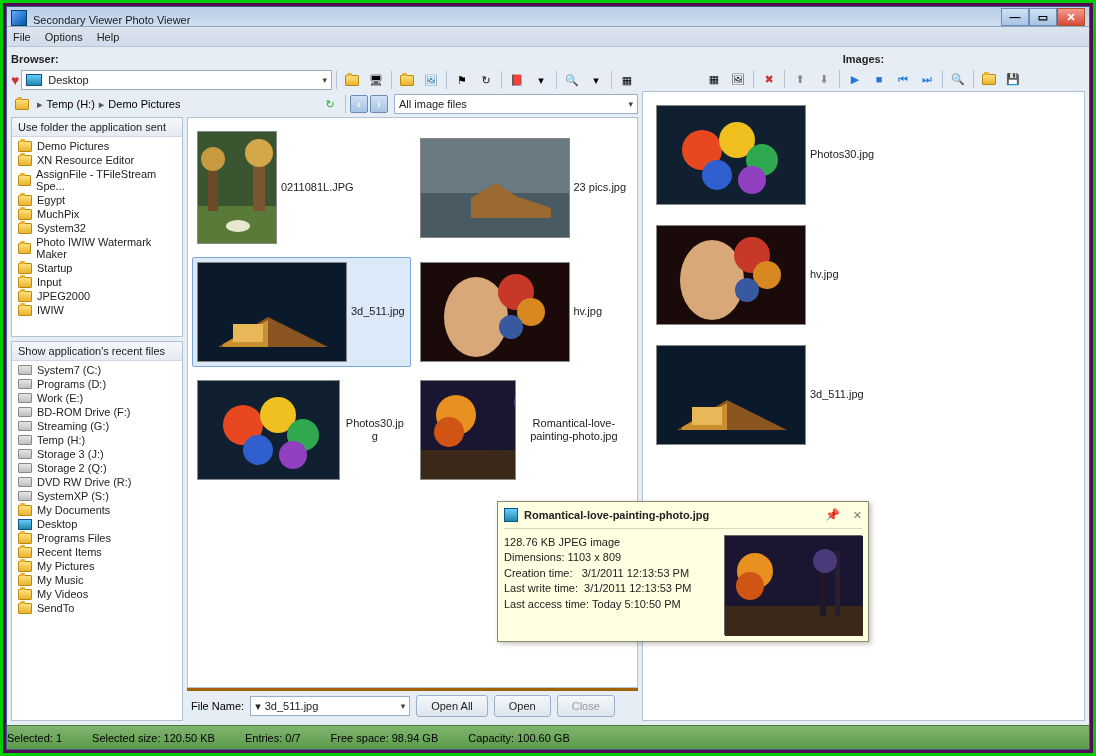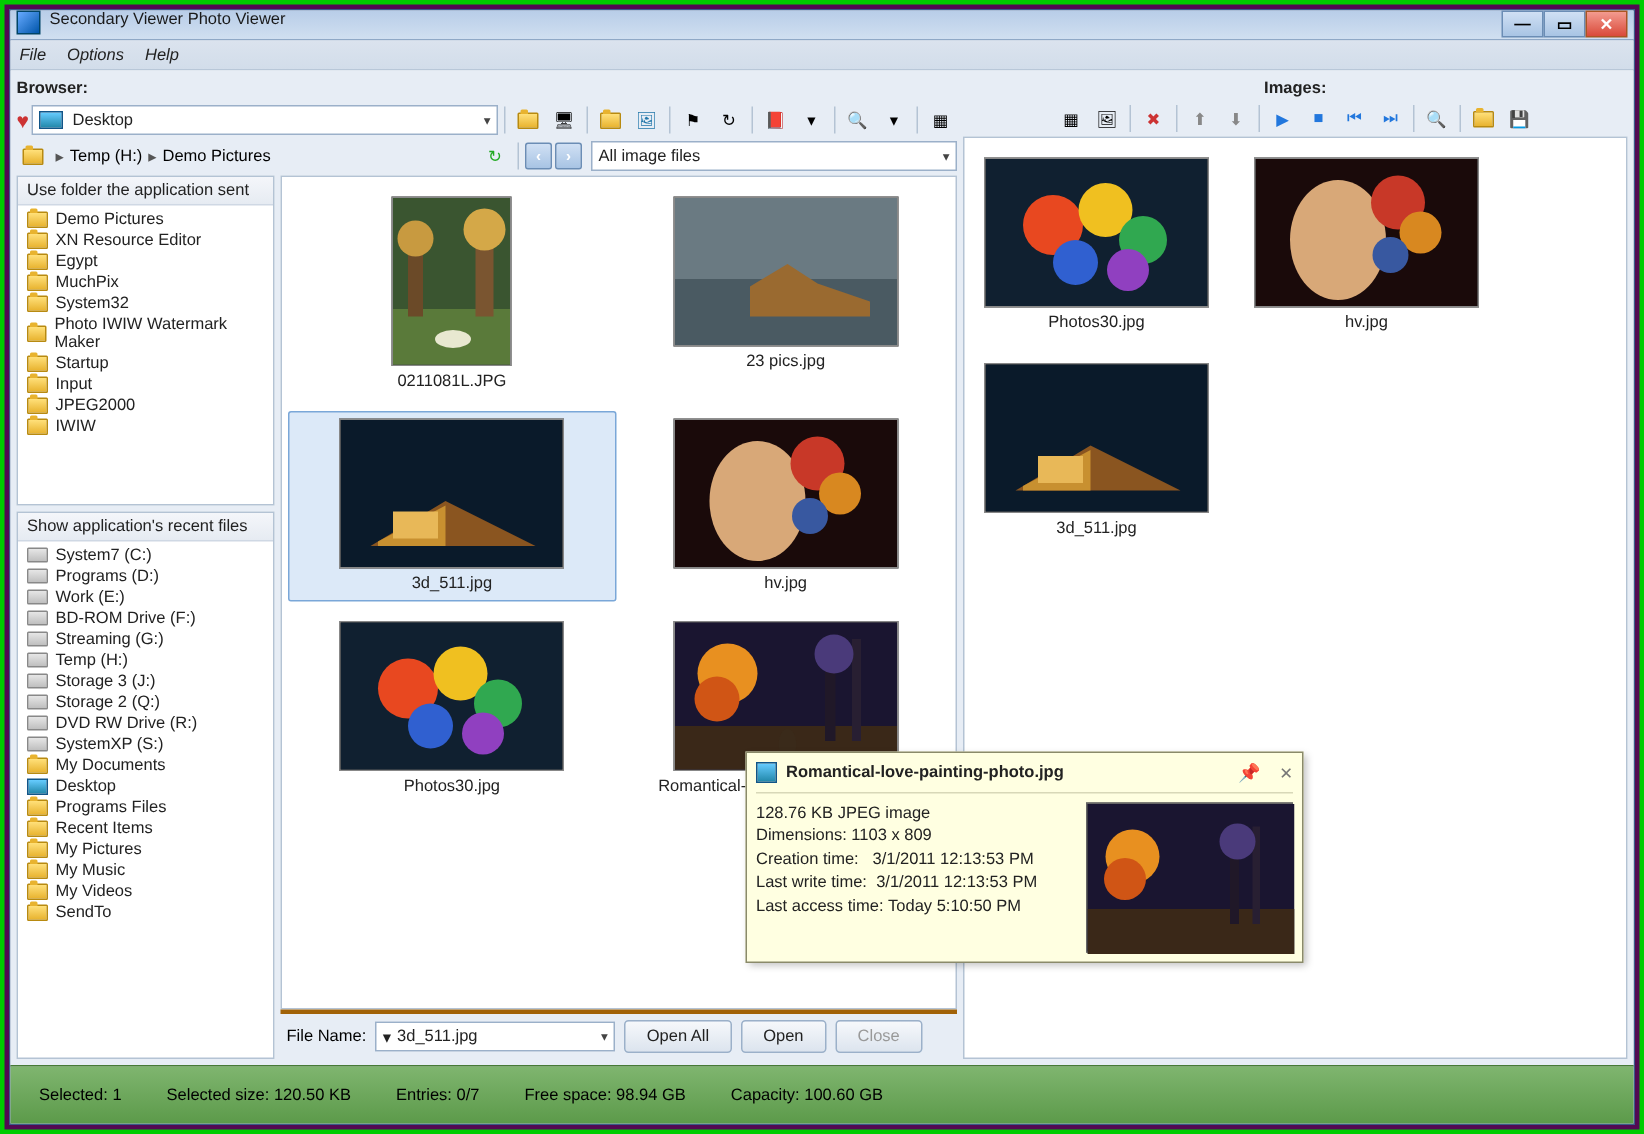--- a/index.html
+++ b/index.html
@@ -1,26 +1,26 @@
 <!DOCTYPE html>
 <html><head>
 <meta charset="utf-8">
 <style>
 * { box-sizing: border-box; margin: 0; padding: 0; font-family: "Segoe UI", Tahoma, sans-serif; font-size: 11px; }
 html,body { width:1096px; height:756px; overflow:hidden; }
 body { background:#520a52; border:3px solid #00cc00; position:relative; }
 .window { position:absolute; inset:3px; background:#fff; border:1px solid #3a5a8a; display:flex; flex-direction:column; }
-.titlebar { height:20px; background:linear-gradient(#b8cde8,#d0dff0); display:flex; align-items:flex-start; padding:0 4px; border-bottom:1px solid #8fa8c6; }
+.titlebar { height:20px; background:linear-gradient(#b8cde8,#d0dff0); display:flex; align-items:flex-end; padding:0 4px; border-bottom:1px solid #8fa8c6; }
 .title-icon { width:16px; height:16px; background:linear-gradient(135deg,#6af,#05a); margin-right:6px; border:1px solid #046; }
 .title-text { color:#1a1a1a; }
 .winbtns { margin-left:auto; display:flex; gap:0; }
 .winbtn { width:28px; height:18px; display:flex; align-items:center; justify-content:center; font-weight:bold; }
 .winbtn.min,.winbtn.max { background:linear-gradient(#d0e0f4,#a8c4e4); border:1px solid #6b8db5; }
 .winbtn.close { background:linear-gradient(#f39b8f,#d94a3a); border:1px solid #a52; color:#fff; }
-.menubar { height:20px; background:linear-gradient(#dbe3ee,#d2ddea); display:flex; align-items:center; padding:0 6px; gap:14px; border-bottom:1px solid #b8c7d8;font-style:italic; }
+.menubar { height:20px; background:linear-gradient(#dbe3ee,#d2ddea); display:flex; align-items:center; padding:0 6px; gap:14px; border-bottom:1px solid #b8c7d8; }
 .menubar span { color:#222; cursor:default; }
 .content { flex:1; display:flex; padding:4px; gap:4px; background:#e7edf5; min-height:0; }
 .left { width:627px; display:flex; flex-direction:column; gap:2px; min-height:0; }
 .right { flex:1; display:flex; flex-direction:column; min-height:0;align-items:center; }
 .panel-label { font-weight:bold; color:#222; padding:2px 0; }
 .tbtn { width:22px; height:22px; display:flex; align-items:center; justify-content:center; border:1px solid transparent; border-radius:2px; cursor:default; }
 .tsep { width:1px; height:18px; background:#b4c3d4; margin:0 2px; }
 .combo { height:20px; border:1px solid #9bb0c9; background:#fff; display:flex; align-items:center; padding:0 4px; color:#222; }
 .combo .arrow { margin-left:auto; font-size:9px; color:#444; }
 .path-row { display:flex; align-items:center; gap:2px; }
@@ -31,32 +31,32 @@
 .drive-icon { width:14px; height:10px; background:linear-gradient(#e6e6e6,#bfbfbf); border:1px solid #888; border-radius:1px; }
 .nav-small { width:18px; height:18px; background:linear-gradient(#d0e0f4,#a8c4e4); border:1px solid #6b8db5; border-radius:2px; display:flex; align-items:center; justify-content:center; color:#fff; font-weight:bold; font-size:10px; }
 .left-cols { display:flex; flex:1; gap:4px; min-height:0; }
 .sidecol { width:172px; display:flex; flex-direction:column; gap:4px; min-height:0; }
 .panel { background:#fff; border:1px solid #b4c3d4; display:flex; flex-direction:column; min-height:0; }
 .panel-h { background:linear-gradient(#f4f6fa,#e6ebf2); border-bottom:1px solid #cfd8e4; padding:3px 6px; color:#222; }
 .panel-list { overflow:auto; padding:2px 0; }
 .panel-list .row { display:flex; align-items:center; gap:5px; padding:1px 6px; color:#222; cursor:default; }
 .thumbs-wrap { flex:1; background:#fff; border:1px solid #b4c3d4; overflow:auto; padding:8px 4px; min-height:0; }
 .thumbs-grid { display:grid; grid-template-columns:1fr 1fr; gap:8px 4px; }
-.thumb-cell { display:flex; flex-direction:column; align-items:center; gap:4px; padding:4px; border:1px solid transparent; }
+.thumb-cell { display:flex; align-items:center; gap:4px; padding:4px; border:1px solid transparent; }
 .thumb-cell.sel { border:1px solid #7aa7d8; background:#dce9f8; border-radius:2px; }
 .thumb-img { width:150px; height:100px; background:#333; border:1px solid #888; display:flex; align-items:center; justify-content:center; overflow:hidden; }
 .thumb-img.portrait { width:80px; height:113px; }
 .thumb-label { text-align:center; color:#222; max-width:200px; word-break:break-word; line-height:1.2; }
 .bottom-bar { display:flex; align-items:center; gap:6px; padding:4px; background:#e7edf5; border-top:3px solid #a16207; }
 .btn { height:22px; padding:0 14px; background:linear-gradient(#f6f8fb,#dce4ee); border:1px solid #9bb0c9; border-radius:3px; color:#222; display:flex; align-items:center; }
 .btn.disabled { color:#999; }
 .images-toolbar { display:flex; align-items:center; gap:2px; padding:1px; }
 .images-body { flex:1; background:#fff; border:1px solid #b4c3d4; padding:8px; overflow:auto; }
 .images-grid { display:flex; flex-wrap:wrap; gap:10px 20px; }
-.status { height:39px; background:linear-gradient(#7fb56f,#5c9a4a); color:#000; display:flex; align-items:center; padding:0 19px; gap:30px; border-top:1px solid #467a36; font-size:11px; }
+.status { height:24px; background:linear-gradient(#7fb56f,#5c9a4a); color:#000; display:flex; align-items:center; padding:0 0; gap:30px; border-top:1px solid #467a36; font-size:11px; }
 .status>div { color:#000; }
 .tooltip { position:absolute; left:494px; top:498px; width:372px; background:#ffffe1; border:1px solid #8a8a6a; box-shadow:2px 2px 5px rgba(0,0,0,.25); padding:6px; }
 .tooltip-h { display:flex; align-items:center; gap:6px; padding-bottom:6px; border-bottom:1px solid #d8d8b8; }
 .tooltip-h .title { font-weight:bold; color:#222; }
 .tooltip-h .pin { margin-left:auto; color:#777; font-size:12px; }
 .tooltip-h .x { color:#777; font-size:11px; margin-left:6px; }
 .tooltip-body { display:flex; gap:10px; padding-top:6px; }
 .tooltip-info div { color:#222; line-height:1.4; }
 .tooltip-img { width:138px; height:100px; background:#333; border:1px solid #666; }
 svg { display:block; }
@@ -140,20 +140,24 @@
           <div class="panel" style="height:220px">
             <div class="panel-h">Use folder the application sent</div>
             <div class="panel-list" id="folders-list">
                 <div class="row">
                   <span class="folder-icon"></span>
                   <span>Demo Pictures</span>
                 </div>
                 <div class="row">
                   <span class="folder-icon"></span>
                   <span>XN Resource Editor</span>
+                </div>
+                <div class="row">
+                  <span class="folder-icon"></span>
+                  <span>AssignFile - TFileStream Spe...</span>
                 </div>
                 <div class="row">
                   <span class="folder-icon"></span>
                   <span>Egypt</span>
                 </div>
                 <div class="row">
                   <span class="folder-icon"></span>
                   <span>MuchPix</span>
                 </div>
                 <div class="row">

